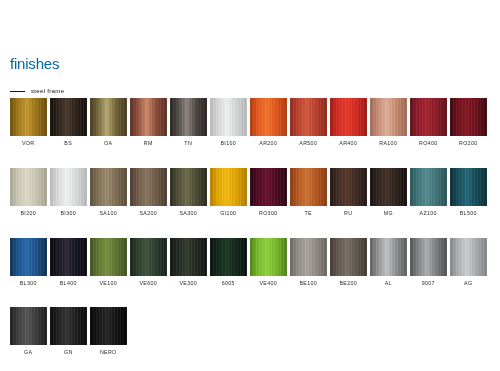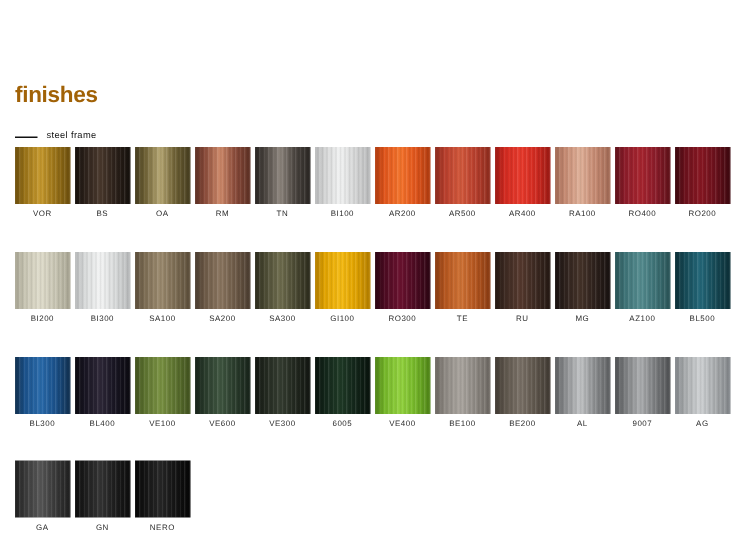--- a/index.html
+++ b/index.html
@@ -20,23 +20,23 @@
     position: absolute;
     inset: 0;
     background: #ffffff;
   }
 
   .page-title {
     position: absolute;
     left: 10px;
     top: 56px;
     font-size: 15px;
-    font-weight: 700;
+    font-weight: 400;
     letter-spacing: -0.2px;
-    color: #a16207;
+    color: #0369a1;
     line-height: 1;
   }
 
   .legend-row {
     position: absolute;
     left: 10px;
     top: 86px;
     display: flex;
     align-items: center;
     gap: 6px;

